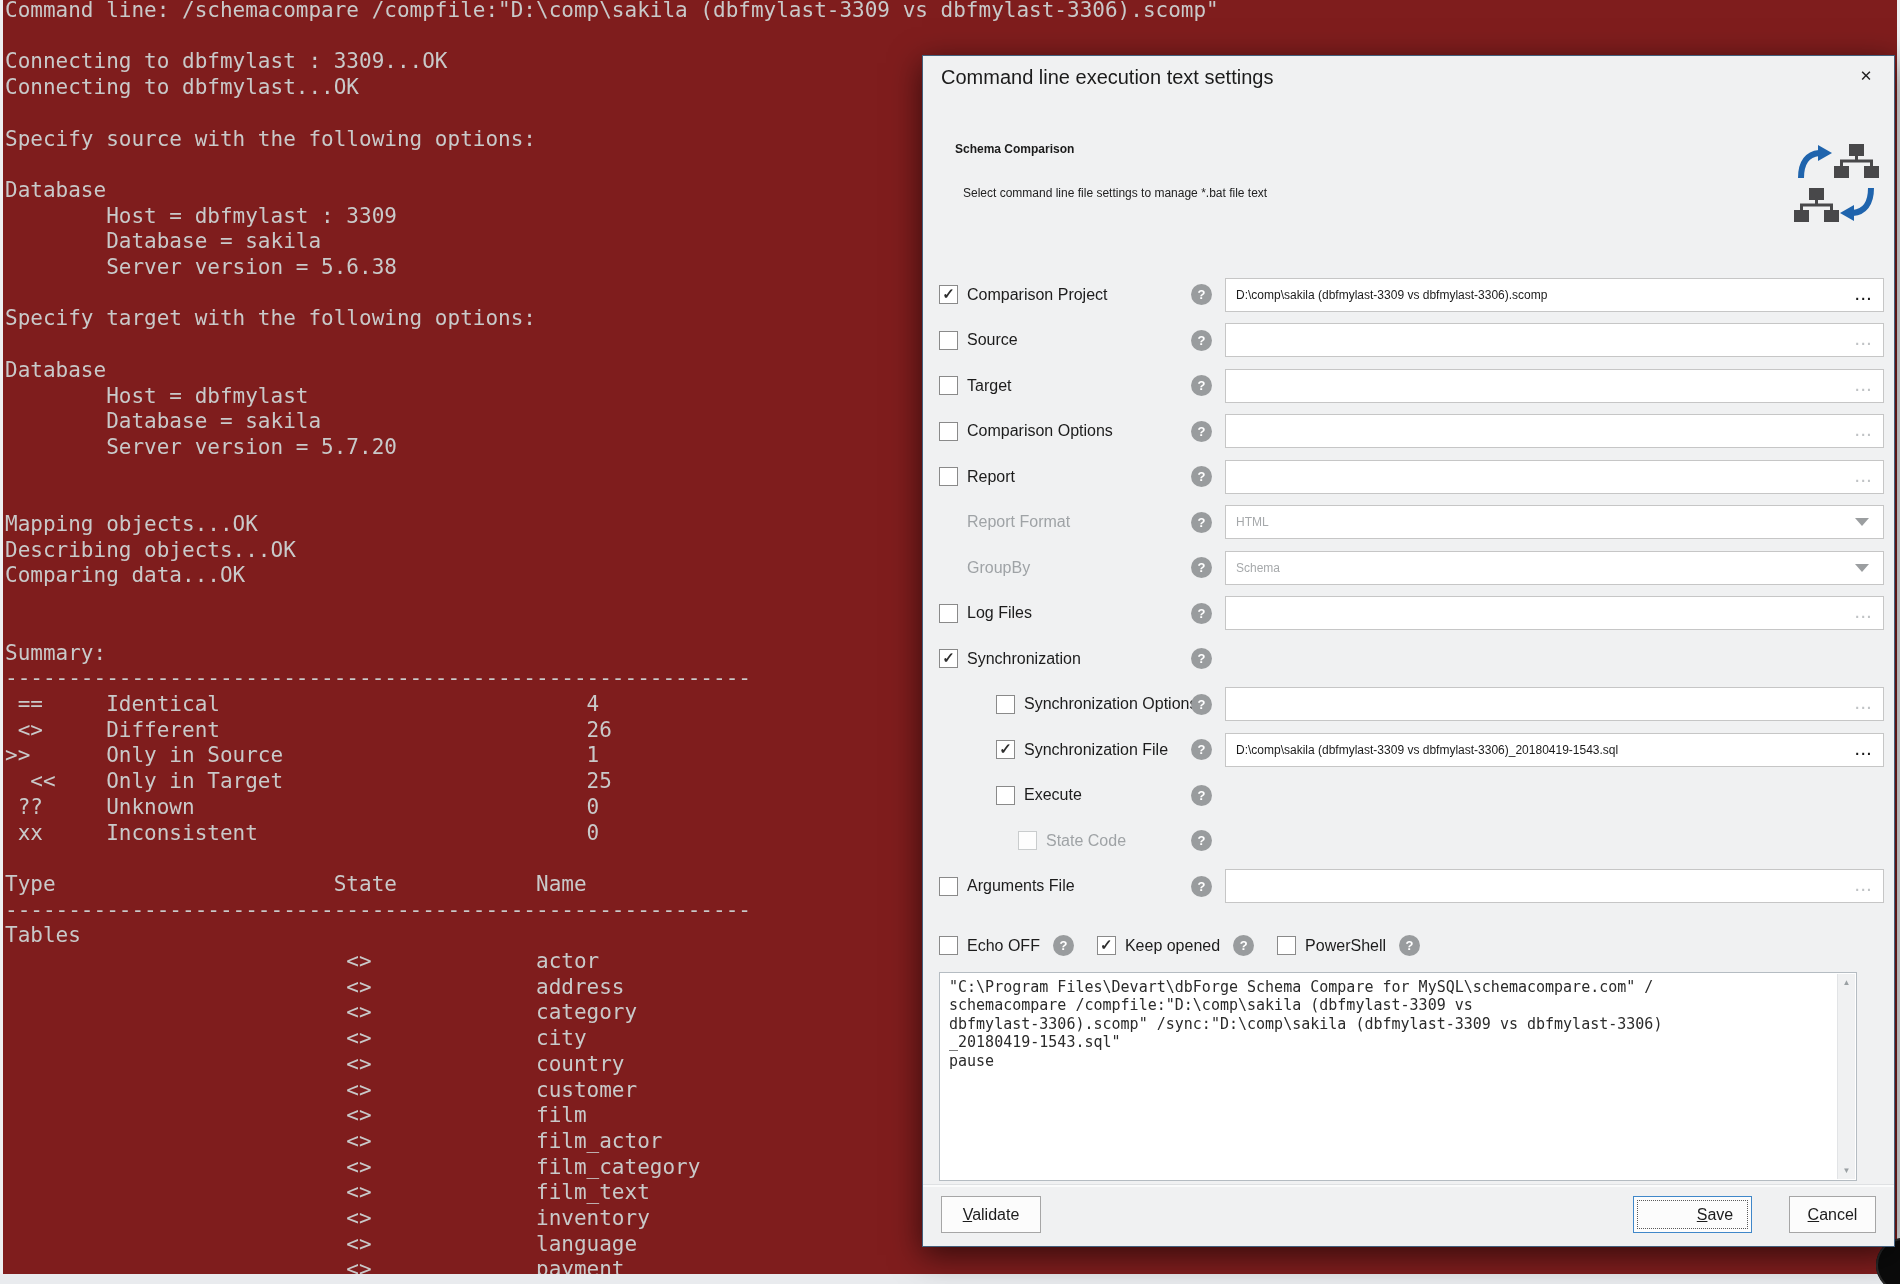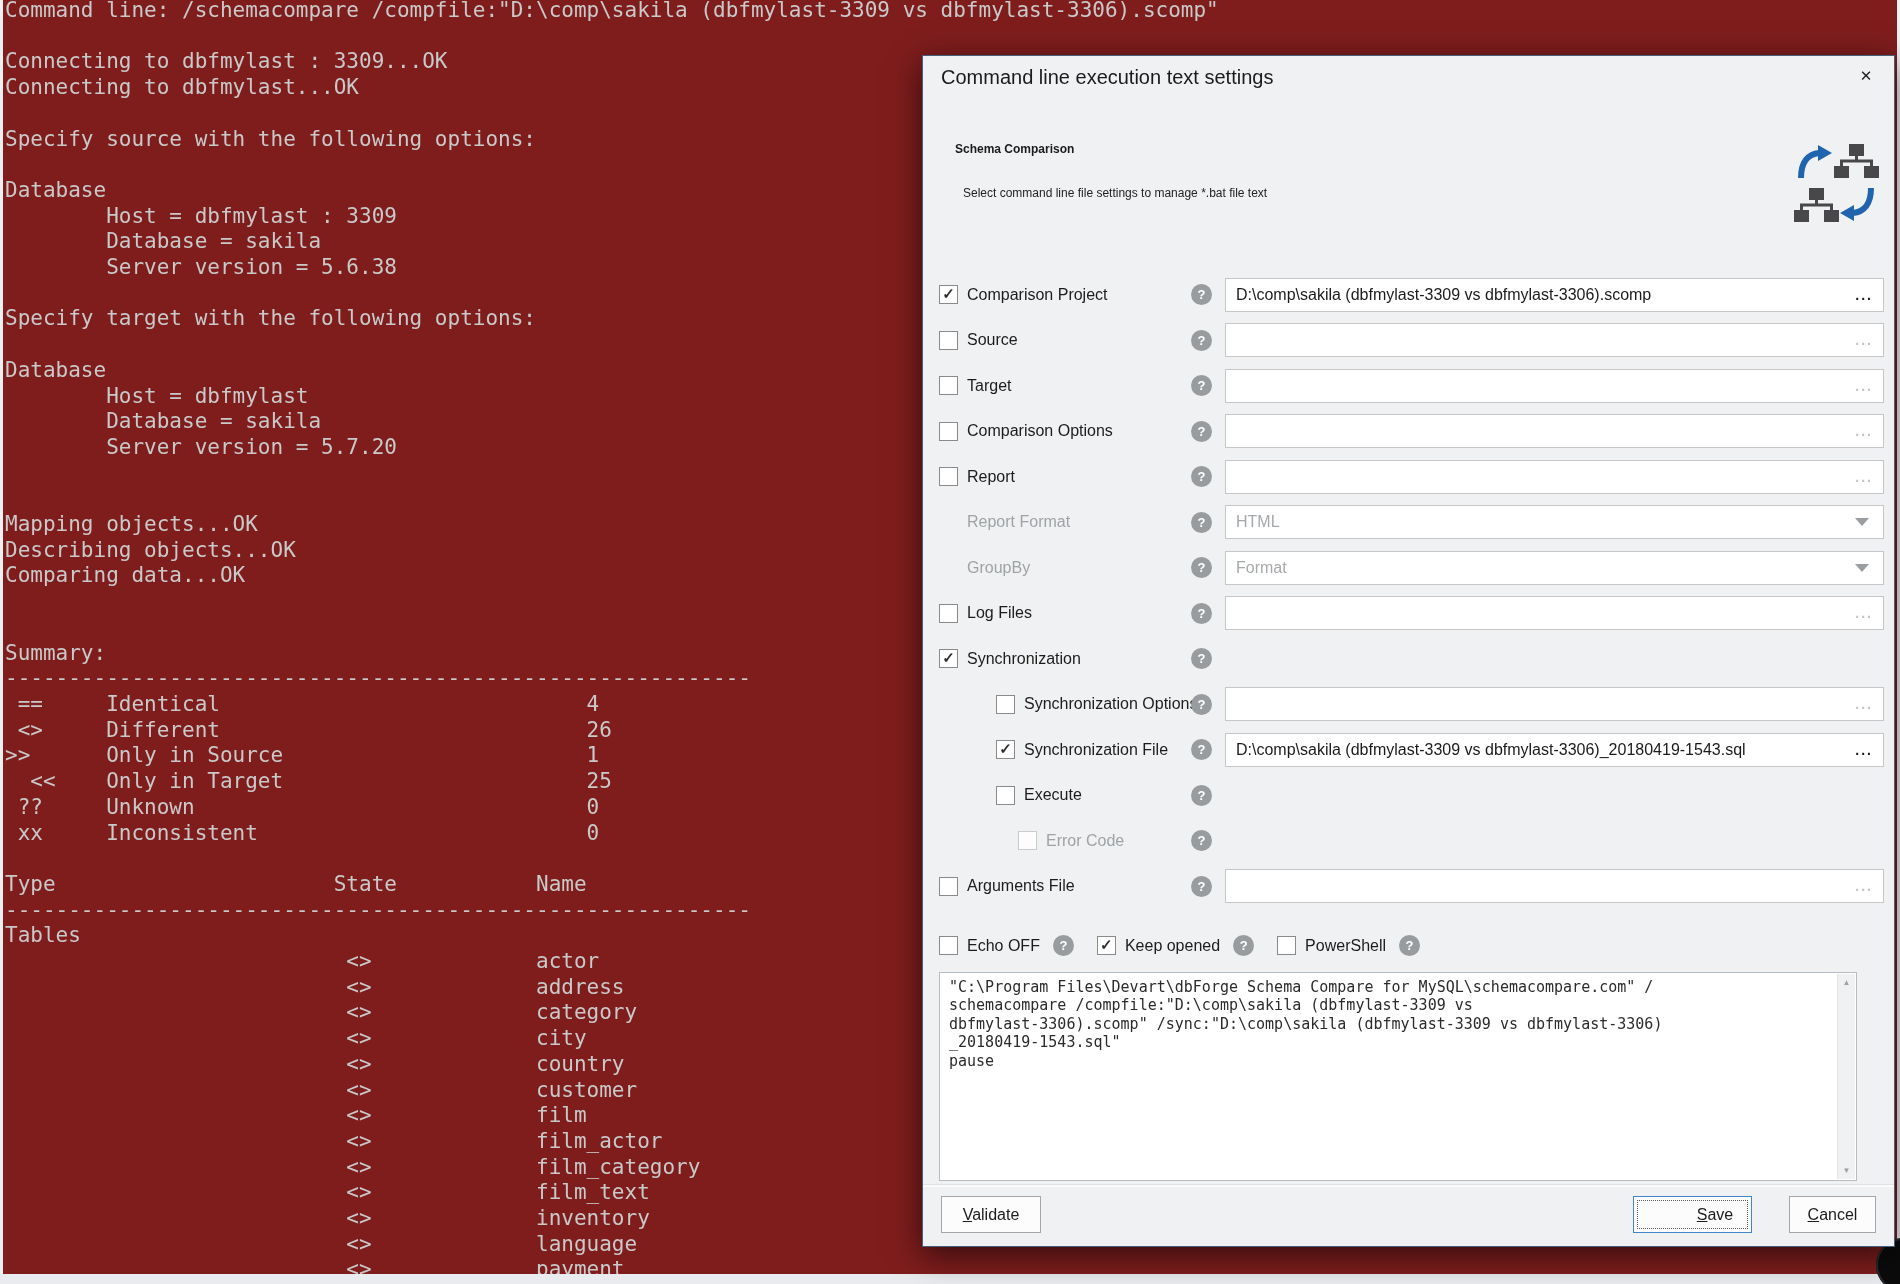--- a/index.html
+++ b/index.html
@@ -33,21 +33,21 @@
   .indent1 .cb{margin-left:73px;}
   .indent2 .cb{margin-left:95px;}
   .nocb{width:19px;height:19px;margin-left:16px;flex:none;border:none;background:transparent;}
   .lbl{margin-left:9px;font-size:16px;color:#1c1c1c;white-space:nowrap;}
   .frow.disabled .lbl{color:#9fa3a6;}
   .frow.disabled .cb{border-color:#c9cccd;background:#fdfdfd;}
   .help{position:absolute;left:268px;width:21px;height:21px;border-radius:50%;background:#999c9e;
         color:#fff;font-size:13px;font-weight:bold;text-align:center;line-height:21px;}
   .field{position:absolute;left:302px;width:659px;height:34px;background:#fff;
          border:1px solid #c6c6c6;box-sizing:border-box;display:flex;align-items:center;}
-  .field .val{flex:1;padding:0 10px;font-size:16px;color:#1b1b1b;white-space:nowrap;overflow:hidden;}
+  .field .val{flex:1;padding:0 10px;font-size:12px;color:#1b1b1b;white-space:nowrap;overflow:hidden;}
   .field.combo .val{color:#a6a9ab;}
   .browse{padding-right:10px;font-size:14px;font-weight:bold;color:#1a1a1a;letter-spacing:2px;flex:none;}
   .browse.light{color:#c0c3c5;}
   .combo-arrow{flex:none;width:0;height:0;border-left:7px solid transparent;
                border-right:7px solid transparent;border-top:8px solid #9b9ea0;margin-right:14px;}
   
   .options{position:absolute;left:16px;top:879px;display:flex;align-items:center;}
   .opt .cb{margin-left:0;}
   .opt{display:flex;align-items:center;position:relative;}
   .opt .help{position:static;margin-left:13px;}
@@ -217,21 +217,21 @@
           <div class="field combo">
             <span class="val">HTML</span>
             <span class="combo-arrow"></span>
           </div>
         </div>
         <div class="frow indent0 disabled">
           <span class="nocb"></span>
           <span class="lbl">GroupBy</span>
           <span class="help">?</span>
           <div class="field combo">
-            <span class="val">Format</span>
+            <span class="val">Schema</span>
             <span class="combo-arrow"></span>
           </div>
         </div>
         <div class="frow indent0">
           <span class="cb"></span>
           <span class="lbl">Log Files</span>
           <span class="help">?</span>
           <div class="field">
             <span class="val"></span>
             <span class="browse light">...</span>
@@ -260,21 +260,21 @@
             <span class="browse">...</span>
           </div>
         </div>
         <div class="frow indent1">
           <span class="cb"></span>
           <span class="lbl">Execute</span>
           <span class="help">?</span>
         </div>
         <div class="frow indent2 disabled">
           <span class="cb"></span>
-          <span class="lbl">Error Code</span>
+          <span class="lbl">State Code</span>
           <span class="help">?</span>
         </div>
         <div class="frow indent0">
           <span class="cb"></span>
           <span class="lbl">Arguments File</span>
           <span class="help">?</span>
           <div class="field">
             <span class="val"></span>
             <span class="browse light">...</span>
           </div>

